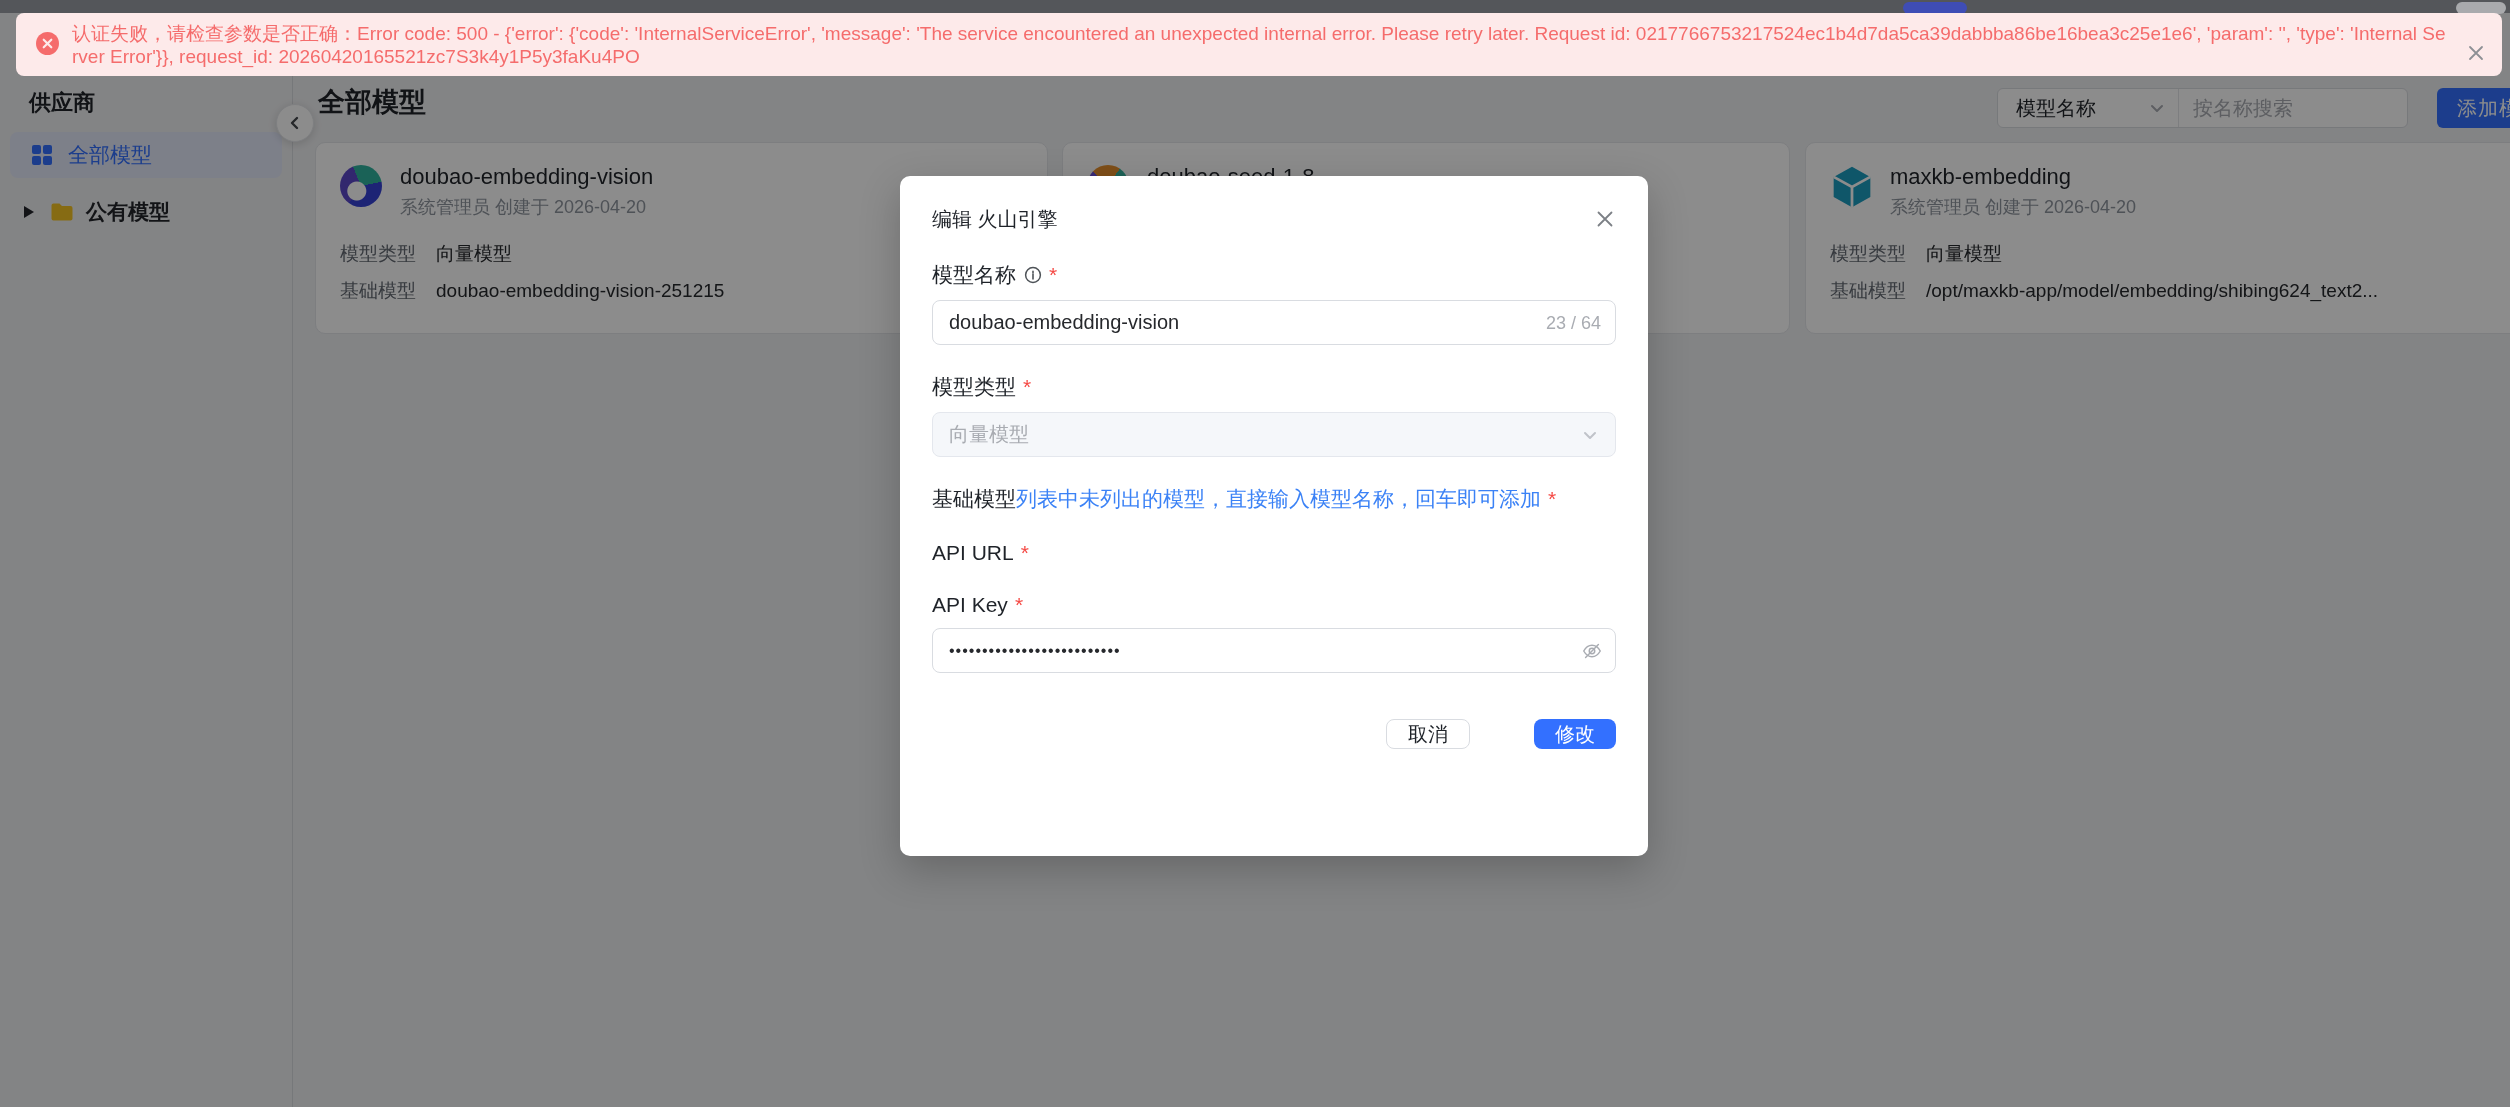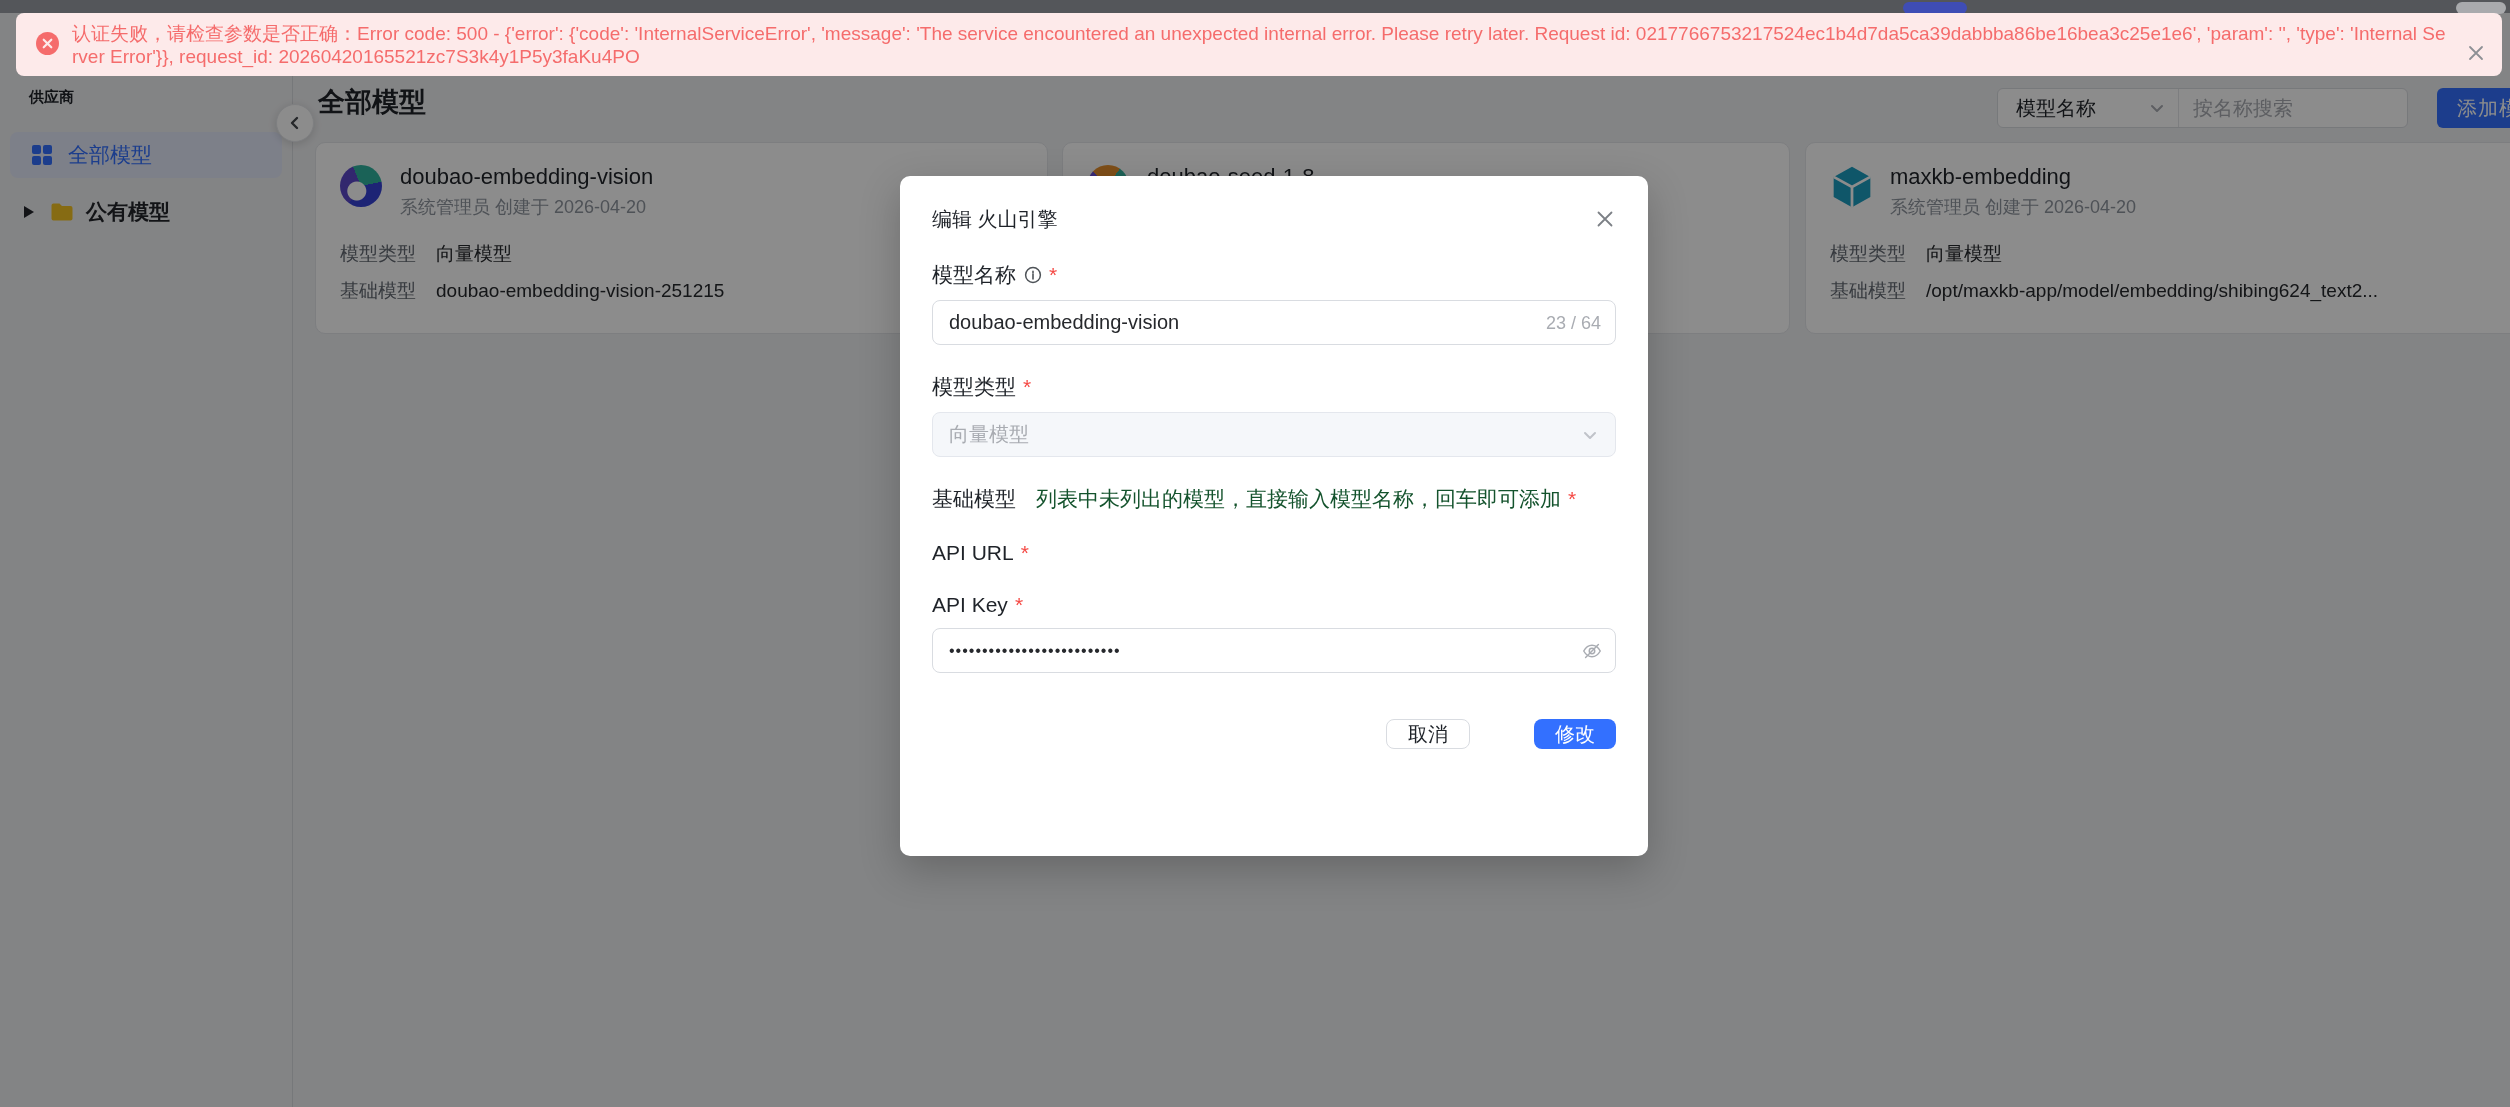--- a/index.html
+++ b/index.html
@@ -1,21 +1,21 @@
 <!DOCTYPE html>
 <html><head>
 <meta charset="utf-8">
 <style>
   html,body{margin:0;padding:0;background:#202124;}
   .app{position:relative;width:2510px;height:1107px;overflow:hidden;background:#eff0f2;
        font-family:"Liberation Sans",sans-serif;color:#1f2329;}
 
   
   .sidebar{position:absolute;left:0;top:0;width:293px;height:1107px;background:#eff0f2;border-right:1px solid #d7dade;box-sizing:border-box;}
-  .sidebar-title{position:absolute;left:29px;top:88px;font-size:15px;font-weight:700;}
+  .sidebar-title{position:absolute;left:29px;top:88px;font-size:22px;font-weight:700;}
   .side-item{position:absolute;left:10px;width:272px;height:46px;border-radius:8px;display:flex;align-items:center;font-size:21px;cursor:pointer;box-sizing:border-box;}
   .side-item.active{background:#e4e9fa;color:#3370ff;padding-left:22px;gap:16px;}
   .side-item.tree{padding-left:14px;gap:12px;color:#23262b;}
   .caret{width:0;height:0;border-left:10px solid #23262b;border-top:6px solid transparent;border-bottom:6px solid transparent;margin-right:4px;}
   .grid-icon{width:20px;height:20px;display:grid;grid-template-columns:9px 9px;grid-template-rows:9px 9px;gap:2px;}
   .grid-icon i{background:#3370ff;border-radius:2px;}
   .collapse-btn{position:absolute;left:276px;top:104px;width:36px;height:36px;border-radius:50%;background:#fff;border:1px solid #e6e8ec;box-shadow:0 2px 8px rgba(0,0,0,.14);display:flex;align-items:center;justify-content:center;z-index:2;}
 
   .content-title{position:absolute;left:318px;top:84px;font-size:27px;font-weight:700;}
 
@@ -60,21 +60,21 @@
   .banner-text{margin-left:13px;font-size:19px;line-height:23px;color:#f56c6c;word-break:break-all;}
   .banner-close{position:absolute;right:16px;top:30px;width:20px;height:20px;cursor:pointer;}
 
   
   .modal{position:absolute;left:900px;top:176px;width:748px;height:680px;background:#fff;border-radius:10px;z-index:30;box-sizing:border-box;padding:30px 32px;box-shadow:0 14px 40px rgba(0,0,0,.22);}
   .modal-title{font-size:20px;font-weight:500;}
   .modal-close{position:absolute;top:32px;right:32px;width:22px;height:22px;cursor:pointer;}
   .fgroup{margin-top:28px;}
   .flabel{font-size:21px;display:flex;align-items:center;margin-bottom:11px;}
   .req{color:#f54a45;margin-left:7px;}
-  .hint{color:#14532d;margin-left:20px;}
+  .hint{color:#3b82f6;margin-left:0;}
   .info-i{margin-left:8px;display:inline-flex;}
   .tbox{position:relative;height:45px;border:1px solid #d9dce1;border-radius:8px;display:flex;align-items:center;box-sizing:border-box;background:#fff;}
   .tbox input{flex:1;border:0;outline:0;font-size:20px;padding:0 16px;background:transparent;color:#26282c;min-width:0;font-family:"Liberation Sans",sans-serif;}
   .counter{position:absolute;right:14px;top:12px;color:#a9acb2;font-size:18px;}
   .selectbox{height:45px;border:1px solid #d9dce1;border-radius:8px;display:flex;align-items:center;justify-content:space-between;padding:0 16px;font-size:20px;box-sizing:border-box;background:#fff;cursor:pointer;color:#26282c;}
   .selectbox.disabled{background:#f5f7fa;border-color:#e4e7ed;color:#a9acb2;cursor:not-allowed;}
   .eye-btn{position:absolute;right:12px;top:11px;width:22px;height:22px;cursor:pointer;}
   .mfooter{display:flex;justify-content:flex-end;gap:16px;margin-top:46px;}
   .btn{height:30px;border-radius:8px;font-size:20px;padding:0 21px;cursor:pointer;font-family:"Liberation Sans",sans-serif;}
   .btn.ghost{background:#fff;border:1px solid #d9dce1;color:#1f2329;}

